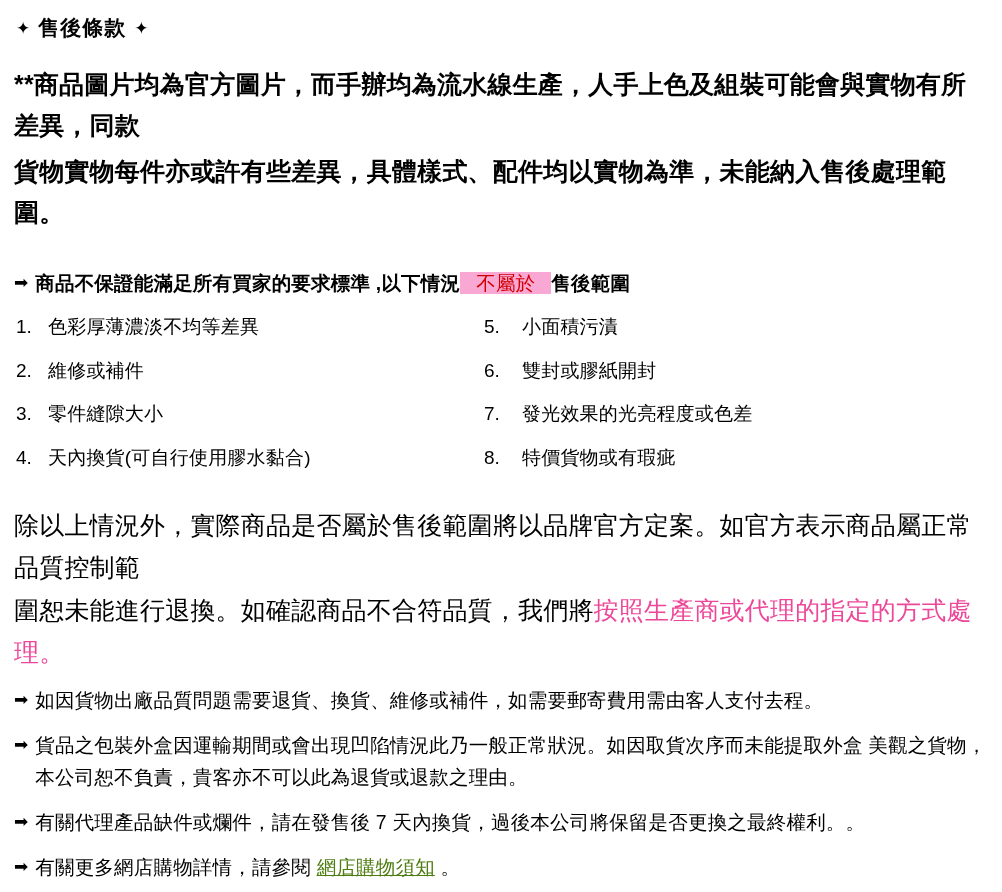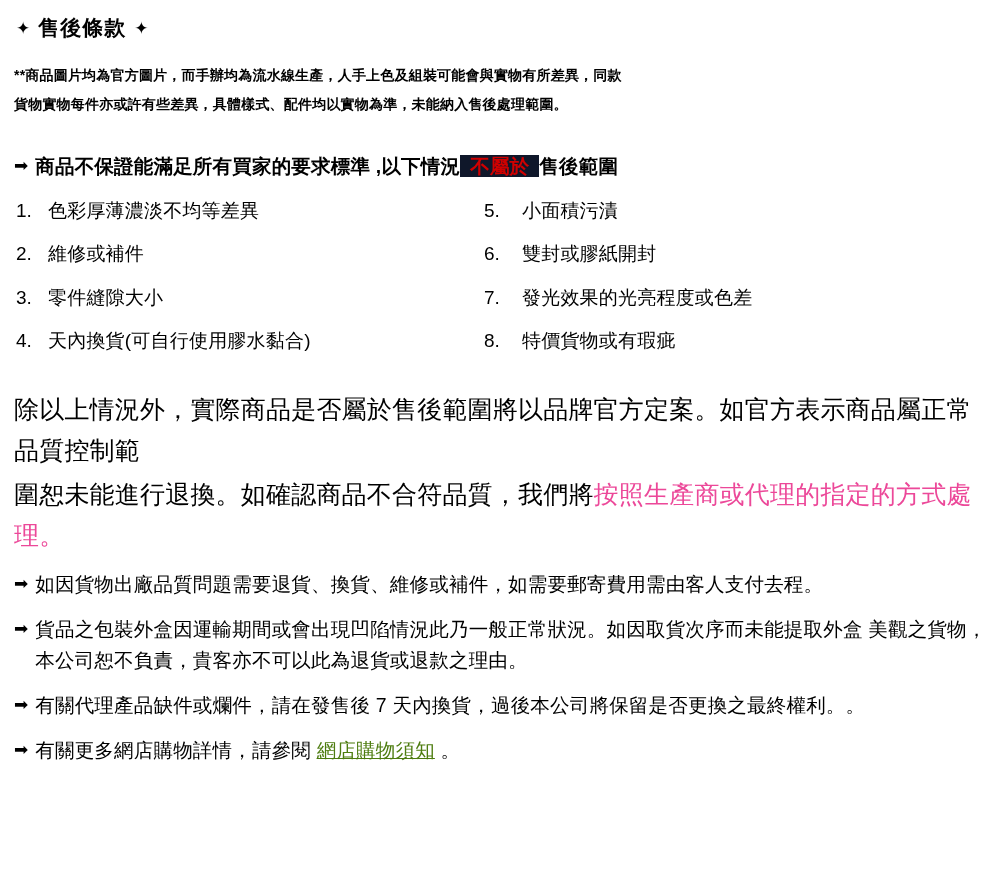--- a/index.html
+++ b/index.html
@@ -32,21 +32,21 @@
   .title-row .star {
     font-size: 17px;
     line-height: 1;
   }
   .title-text {
     letter-spacing: 1px;
   }
 
   
   .para {
-    font-size: 14px;
+    font-size: 25px;
     line-height: 1.62;
     margin: 0 0 6px 0;
     letter-spacing: 0.2px;
   }
   .para.bold { font-weight: bold; }
   .spacer-lg { height: 30px; }
   .spacer-md { height: 18px; }
   .spacer-sm { height: 10px; }
 
   
@@ -64,24 +64,24 @@
     line-height: 1.75;
     color: #000;
   }
   .arrow-line .arrow-body {
     flex: 1 1 auto;
     letter-spacing: 0.2px;
   }
   .arrow-line.bold .arrow-body { font-weight: bold; }
 
   .hl {
-    background: #0f172a;
+    background: #f9a8d4;
     color: #d00000;
-    font-weight: bold;
-    padding: 0 10px;
+    font-weight: normal;
+    padding: 0 16px;
   }
 
   
   .list-wrap {
     display: flex;
     margin: 14px 0 0 0;
   }
   .list-col {
     width: 460px;
   }

